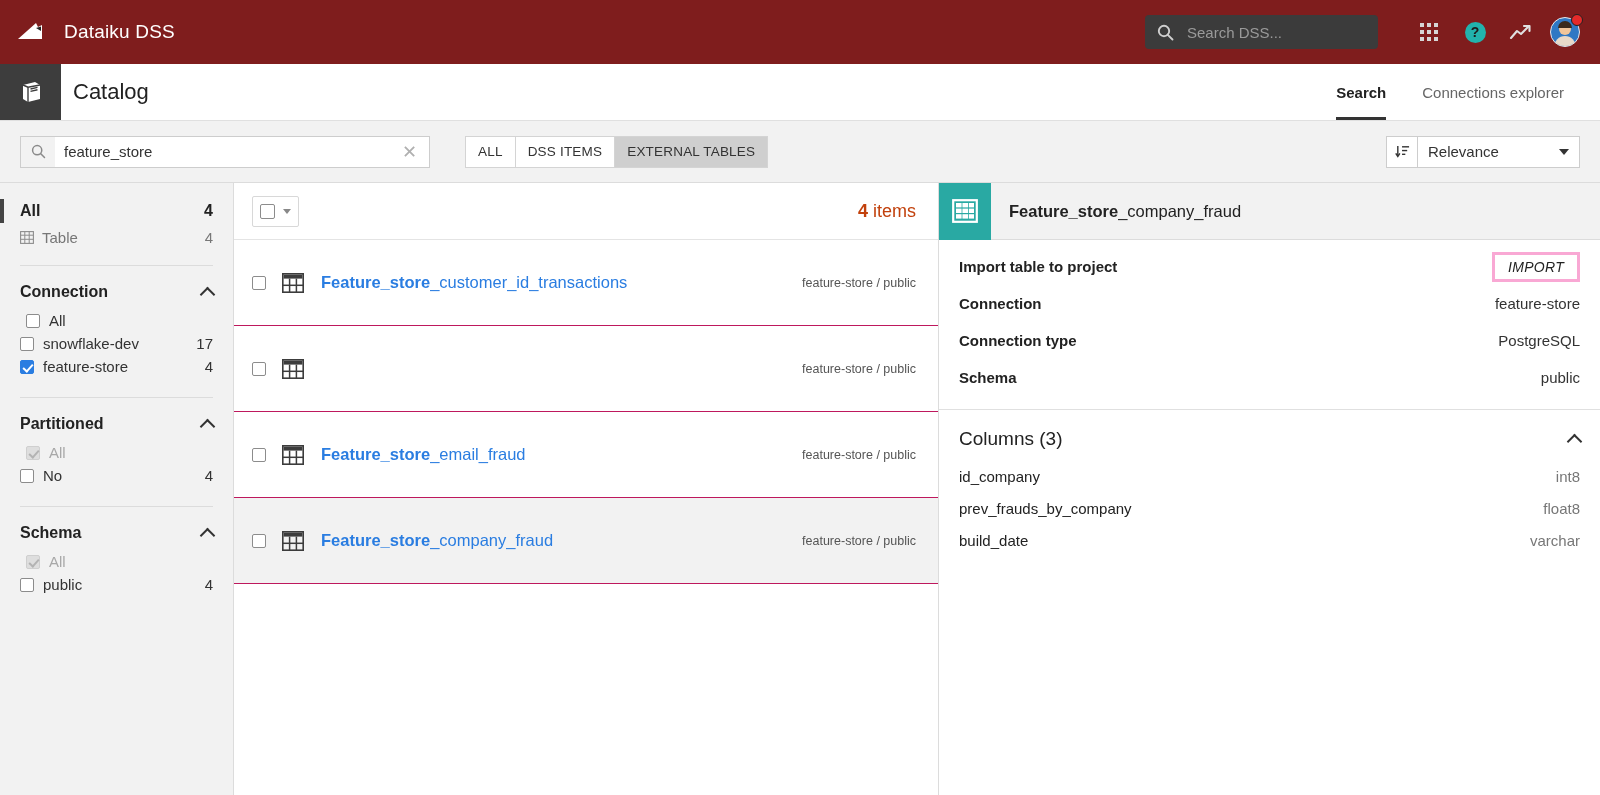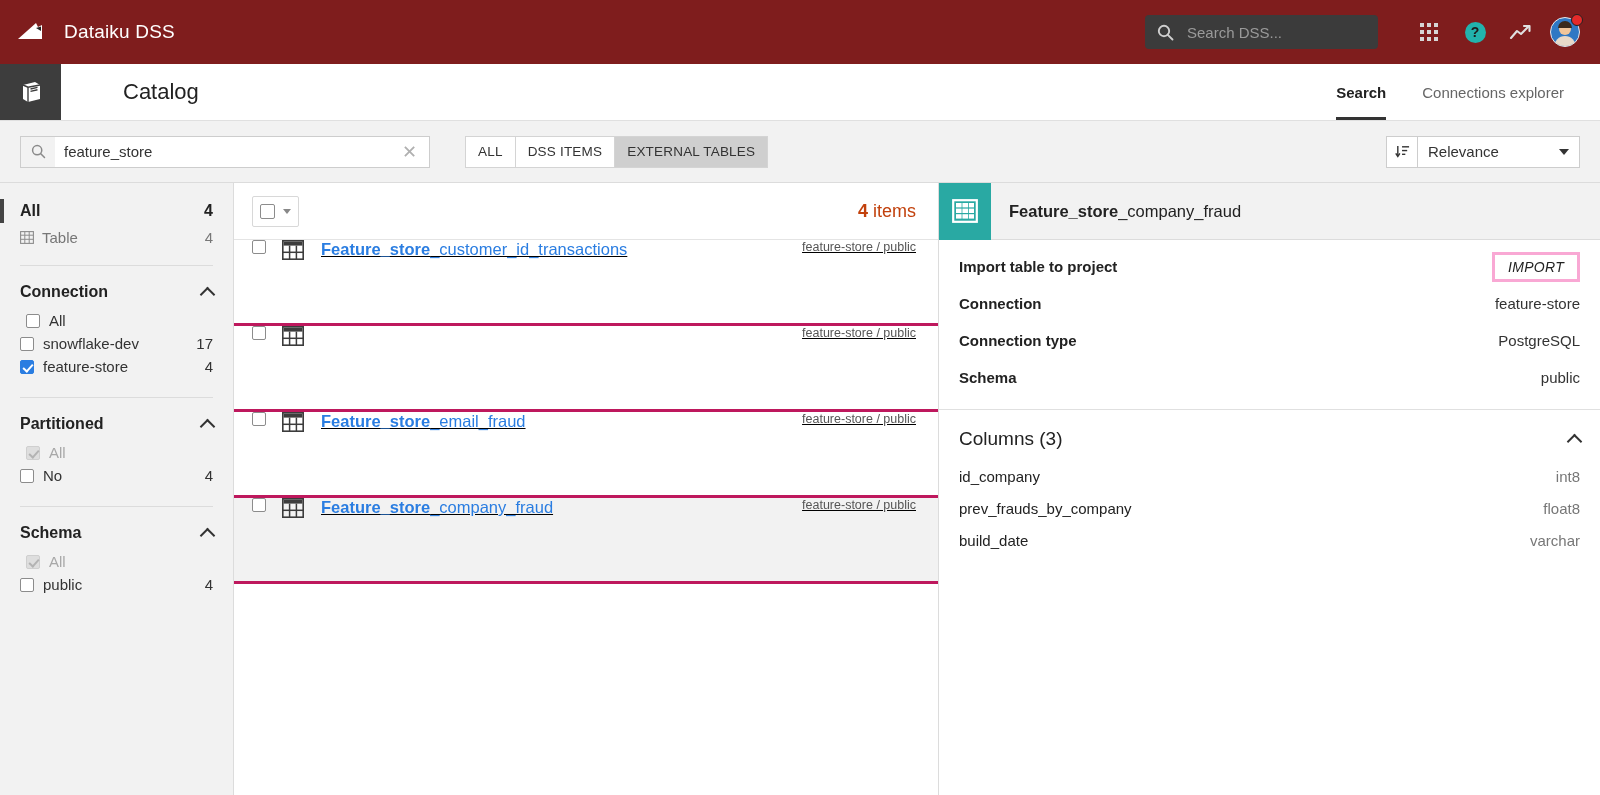--- a/index.html
+++ b/index.html
@@ -100,22 +100,21 @@
     display: flex; align-items: stretch;
     border-bottom: 1px solid #e0e0e0;
   }
   .header-icon {
     width: 61px; background: #3d3d3d;
     display:flex; align-items:center; justify-content:center;
   }
   .page-title {
     font-size: 22px; color: #222;
     display:flex; align-items:center;
-    padding-left: 34px;
-    margin-left: 28px;
+    padding-left: 12px;
   }
   .header-tabs {
     margin-left:auto; display:flex; align-items: stretch; padding-right: 18px;
   }
   .htab {
     display:flex; align-items:center; padding: 0 18px;
     font-size: 15px; color: #666; position: relative; cursor: pointer;
   }
   .htab.active { color: #222; font-weight: bold; }
   .htab.active::after {
@@ -256,25 +255,24 @@
   .bulk {
     display:flex; align-items:center;
     border: 1px solid #d8d8d8; border-radius:2px;
     height: 31px; padding: 0 7px; cursor:pointer;
   }
   .bulk .cb { margin-right: 8px; width:15px;height:15px; }
   .bulk .mini-caret { width:0;height:0;border-left:4px solid transparent;border-right:4px solid transparent;border-top:5px solid #888; }
   .items-count { margin-left:auto; font-size: 18px; color:#c2410c; }
   .items-count b { font-weight: bold; }
   .res-row {
-    height: 86px; display:flex; align-items:flex-start;
+    height: 86px; display:flex; align-items:center;
     padding: 0 22px 0 18px;
-    border-bottom: 3px solid #be185d;
+    border-bottom: 1px solid #be185d;
     cursor:pointer;
-    text-decoration:underline;
   }
   .res-row.selected { background: #f2f2f2; }
   .res-row .cb { margin-right: 16px; }
   .res-ico { margin-right: 17px; display:flex; }
   .res-name { font-size: 16.5px; color: #2a7de1; }
   .res-name b { font-weight: bold; }
   .res-loc { margin-left:auto; font-size: 12.5px; color: #555; }
 
   
   .detail { flex: 1; background:#ffffff; }

